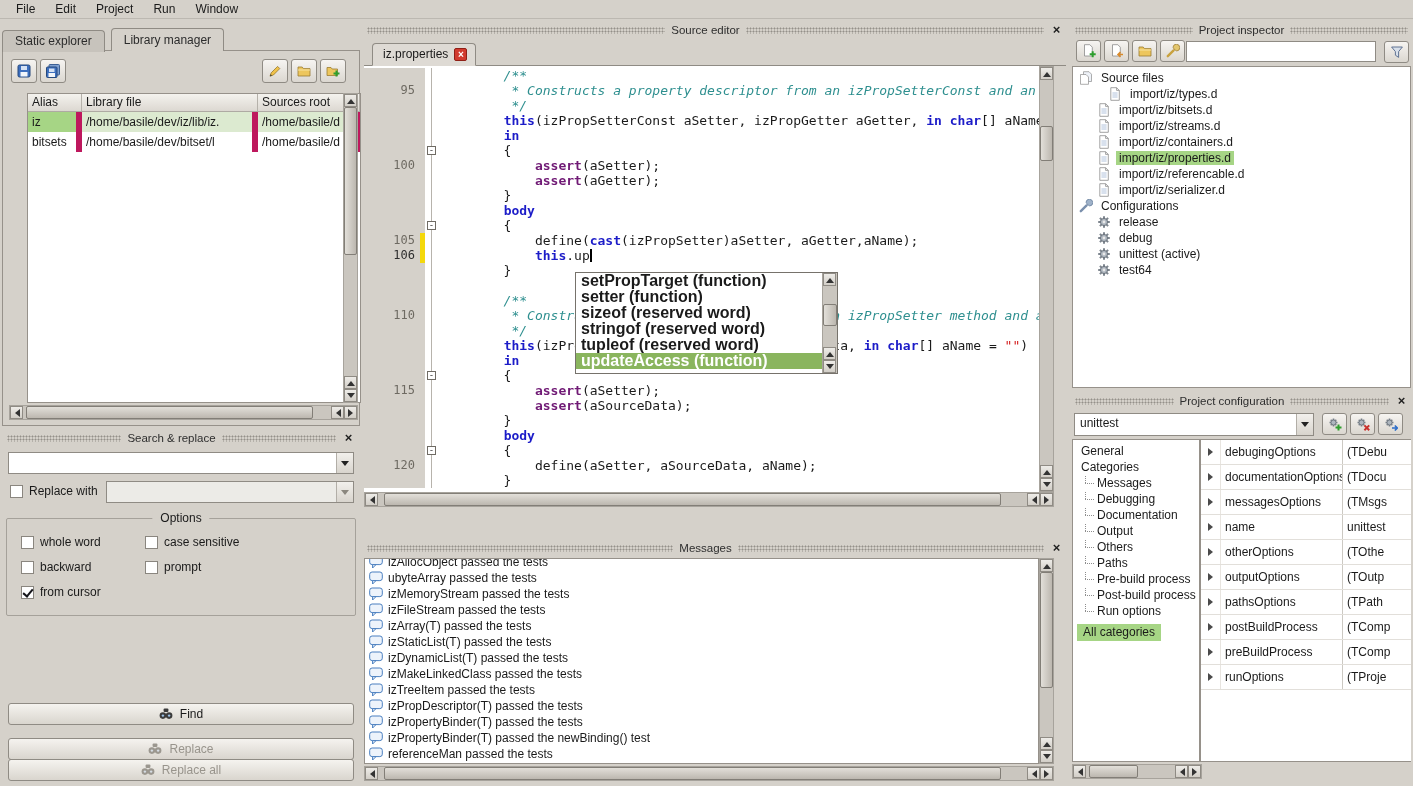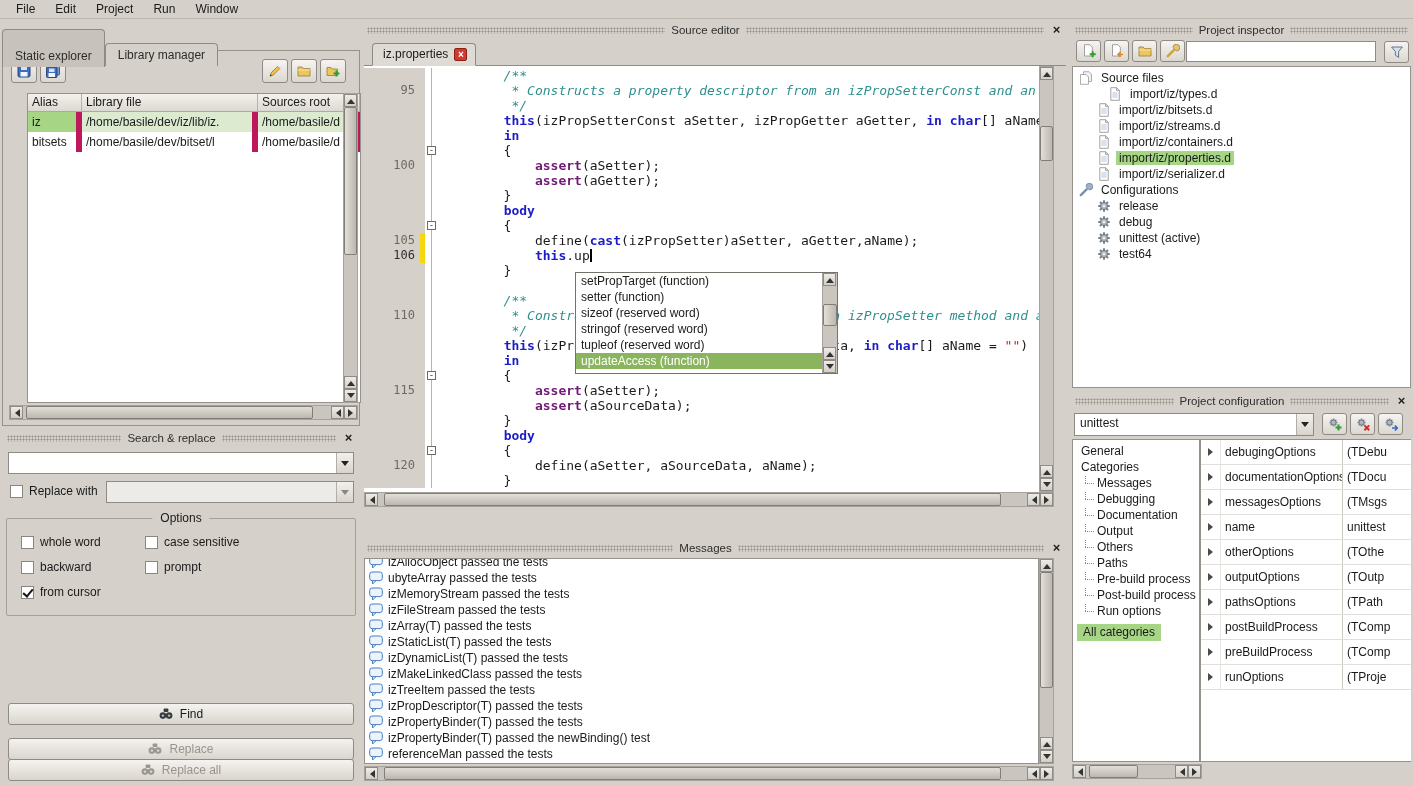--- a/index.html
+++ b/index.html
@@ -14,21 +14,21 @@
 
 .pane{position:absolute;background:#d5d1ca;}
 .dock-title{height:16px;display:flex;align-items:center;gap:6px;padding:0 5px;}
 .dock-title .grip{flex:1;height:7px;background-image:radial-gradient(circle,#94908a 0.9px,transparent 1.1px);background-size:3px 3px;}
 .dock-title .t{font-size:11.5px;color:#2e2e2e;white-space:nowrap;}
 .dock-close{width:13px;height:13px;line-height:12px;text-align:center;font-size:13px;font-weight:bold;color:#1e1e1e;cursor:default;}
 .tb-btn{width:26px;height:24px;display:inline-flex;align-items:center;justify-content:center;background:linear-gradient(#f6f4f1,#dbd7d0);border:1px solid #8f8b84;border-radius:3px;margin-right:3px;}
 .tb-btn.small{width:25px;height:22px;}
 .icon{display:inline-flex;width:14px;height:14px;flex:none;}
 .icon svg{width:100%;height:100%;}
-.tab{display:inline-block;padding:19px 12px 4px 12px;background:#c7c3bc;border:1px solid #8f8b84;border-bottom:none;border-radius:4px 4px 0 0;margin-right:0;position:relative;top:1px;color:#2c2c2c;}
+.tab{display:inline-block;padding:3px 12px 4px 12px;background:#c7c3bc;border:1px solid #8f8b84;border-bottom:none;border-radius:4px 4px 0 0;margin-right:6px;position:relative;top:1px;color:#2c2c2c;}
 .tab.active{background:#d5d1ca;top:0;padding-top:4px;z-index:3;}
 .combo{position:absolute;background:#fff;border:1px solid #8f8b84;display:flex;align-items:stretch;}
 .combo .cval{flex:1;padding:2px 5px;overflow:hidden;white-space:nowrap;}
 .combo .cbtn{width:17px;background:linear-gradient(#f2f0ec,#d8d4cd);border-left:1px solid #b2aea7;display:flex;align-items:center;justify-content:center;}
 .combo .cbtn i{width:0;height:0;border:4px solid transparent;border-top:5px solid #222;margin-top:4px;}
 .combo.disabled{background:#ecebe7;}
 .combo.disabled .cbtn i{border-top-color:#8b877f;}
 .cb{display:flex;align-items:center;gap:6px;white-space:nowrap;}
 .cbbox{width:13px;height:13px;background:#fff;border:1px solid #8a867f;position:relative;flex:none;}
 .cbbox.checked::after{content:"";position:absolute;left:3px;top:0px;width:4px;height:8px;border:solid #15151a;border-width:0 2px 2px 0;transform:rotate(40deg);}
@@ -104,21 +104,21 @@
 #ed-hscroll{left:2px;top:470px;width:690px;}
 #se-status{position:absolute;left:0px;top:488px;width:706px;height:26px;border-top:1px solid #b0aca5;}
 #se-status span{position:absolute;top:6px;white-space:nowrap;}
 #sb-pos{left:13px;}
 #sb-state{left:106px;}
 #sb-file{left:0;right:0;text-align:center;}
 
 
 #popup{position:absolute;left:575px;top:272px;width:263px;height:102px;background:#fff;border:1px solid #76726b;display:flex;z-index:6;}
 #popup-items{flex:1;overflow:hidden;}
-.citem{height:16px;line-height:16px;padding:0 5px;white-space:nowrap;overflow:hidden;font-size:12px;}
+.citem{height:16px;line-height:16px;padding:0 5px;white-space:nowrap;overflow:hidden;font-size:16px;font-weight:bold;}
 .citem.sel{background:#8ab55e;color:#fff;}
 #popup-vscroll{position:relative;flex:none;width:15px;border:none;border-left:1px solid #a7a39c;}
 
 
 #msg-dock{left:362px;top:540px;width:706px;height:246px;}
 #msg-list{position:absolute;left:2px;top:18px;width:675px;height:206px;background:#fff;border:1px solid #96918a;overflow:hidden;}
 #msg-items{margin-top:-5px;}
 .msg-item{height:16px;display:flex;align-items:center;gap:5px;padding-left:4px;white-space:nowrap;}
 #msg-vscroll{left:677px;top:18px;height:206px;}
 #msg-hscroll{left:2px;top:226px;width:690px;}
@@ -713,20 +713,30 @@
           <span class="lbl">import/iz/properties.d</span>
         </div>
         <div class="tnode" style="padding-left: 24px;">
           <span class="icon">
             <svg viewBox="0 0 14 14">
               <path d="M2.8,0.7 H8.6 L11.3,3.4 V13.3 H2.8 z" fill="#fff" stroke="#8c8c8c" stroke-width="0.8"></path>
               <path d="M8.6,0.7 V3.4 H11.3" fill="none" stroke="#8c8c8c" stroke-width="0.8"></path>
               <path d="M4.4,6 h5.2 M4.4,8 h5.2 M4.4,10 h5.2" stroke="#a9bcd8" stroke-width="0.9"></path>
             </svg>
           </span>
+          <span class="lbl">import/iz/referencable.d</span>
+        </div>
+        <div class="tnode" style="padding-left: 24px;">
+          <span class="icon">
+            <svg viewBox="0 0 14 14">
+              <path d="M2.8,0.7 H8.6 L11.3,3.4 V13.3 H2.8 z" fill="#fff" stroke="#8c8c8c" stroke-width="0.8"></path>
+              <path d="M8.6,0.7 V3.4 H11.3" fill="none" stroke="#8c8c8c" stroke-width="0.8"></path>
+              <path d="M4.4,6 h5.2 M4.4,8 h5.2 M4.4,10 h5.2" stroke="#a9bcd8" stroke-width="0.9"></path>
+            </svg>
+          </span>
           <span class="lbl">import/iz/serializer.d</span>
         </div>
         <div class="tnode" style="padding-left: 6px;">
           <span class="icon">
             <svg viewBox="0 0 14 14">
               <path d="M1.8,12.2 L7.6,6.4" stroke="#7b90ad" stroke-width="2.4" stroke-linecap="round"></path>
               <path d="M7,3.2 a3.4,3.4 0 1 1 3.8,3.8 l-2.4,-1.4 z" fill="#9fb2c9" stroke="#5f7898" stroke-width="0.7"></path>
             </svg>
           </span>
           <span class="lbl">Configurations</span>

